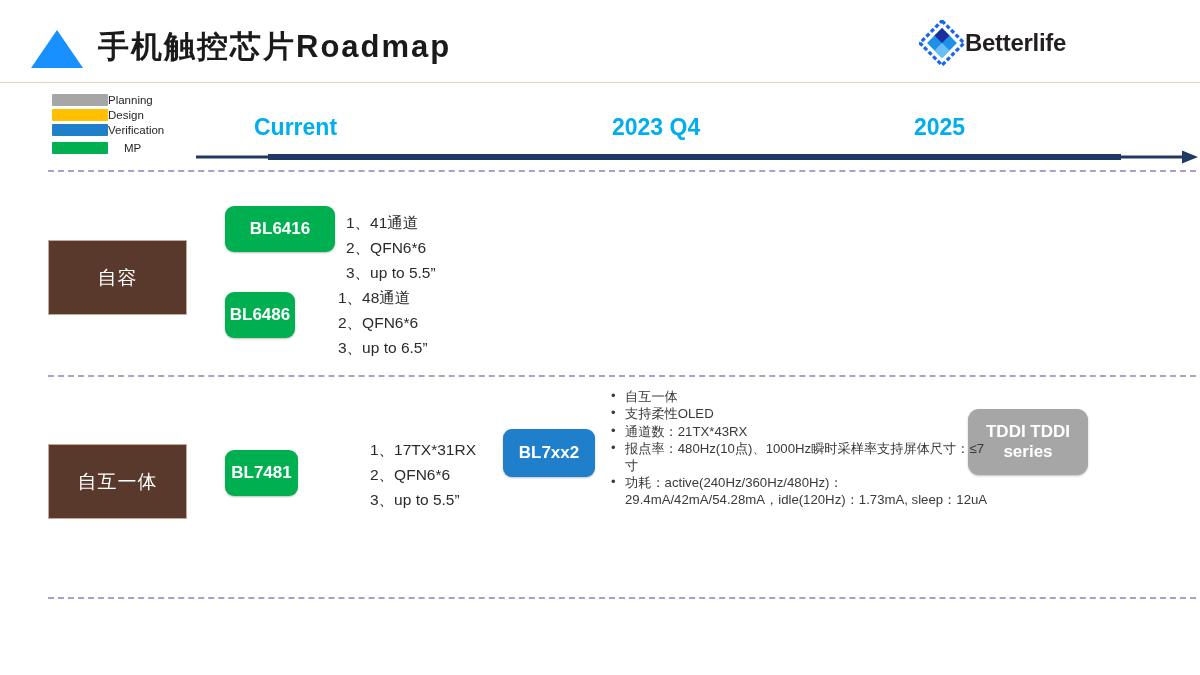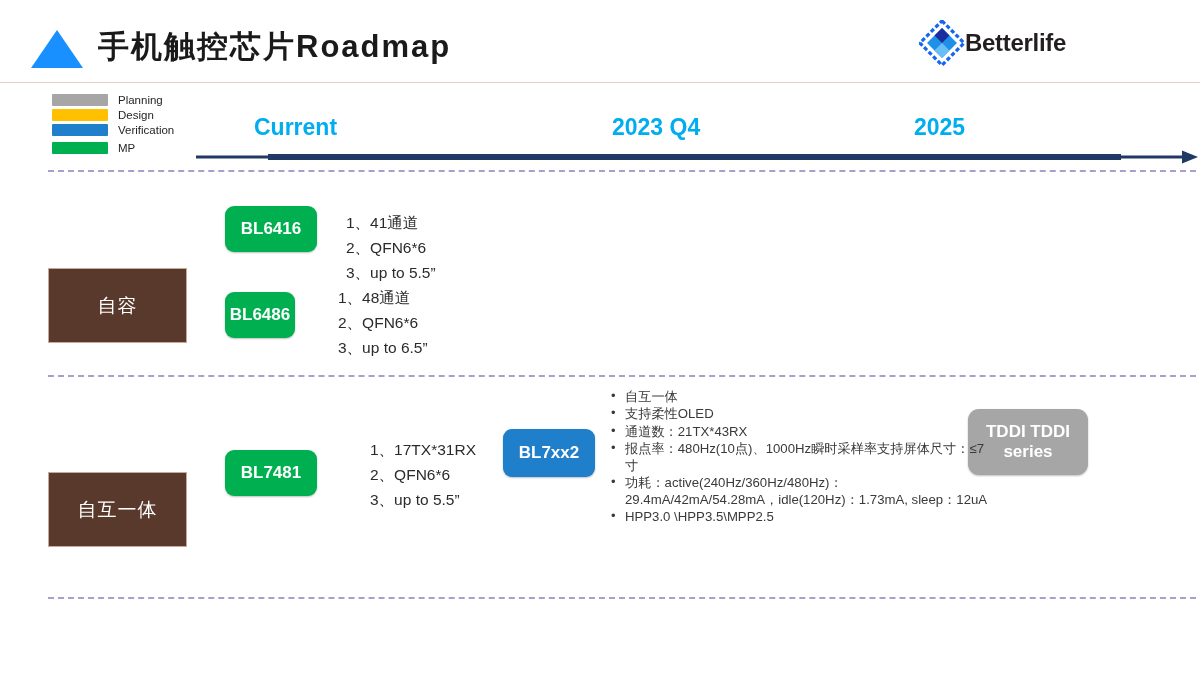--- a/index.html
+++ b/index.html
@@ -74,24 +74,23 @@
   }
   .legend-swatch {
     width: 56px;
     height: 12px;
     border-radius: 1px;
     flex: none;
   }
   .legend-label {
     font-size: 11.5px;
     color: #262626;
-    margin-left: 10px;
-    white-space: nowrap;
-  }
-  .legend-row.indented .legend-label { }
+    white-space: nowrap;
+  }
+  .legend-row.indented .legend-label { margin-left: 16px; }
 
   
   .tl-label {
     position: absolute;
     font-size: 23px;
     font-weight: bold;
     color: #00AEEF;
     white-space: nowrap;
     top: 114px;
   }
@@ -115,21 +114,20 @@
   .cat-box {
     position: absolute;
     background: #59392B;
     border: 1px solid #c8a995;
     display: flex;
     align-items: center;
     justify-content: center;
     color: #ffffff;
     font-size: 19px;
     letter-spacing: 1px;
-    margin-top: 28px;
   }
 
   
   .chip {
     position: absolute;
     border-radius: 9px;
     display: flex;
     align-items: center;
     justify-content: center;
     color: #ffffff;
@@ -225,52 +223,51 @@
   <rect x="925" y="5.5" width="67" height="3" fill="#1F3864"></rect>
   <polygon points="986,0.5 1002,7 986,13.5" fill="#1F3864"></polygon>
 </svg>
 
 <div class="sep" style="top:170px"></div>
 <div class="sep" style="top:375px"></div>
 <div class="sep" style="top:597px"></div>
 
 <div class="cat-box" style="left:48px; top:240px; width:137px; height:73px;">自容</div>
 
-<div class="chip green" style="left:225px; top:206px; width:92px; height:46px;">BL6416</div>
+<div class="chip green" style="left:225px; top:206px; width:110px; height:46px;">BL6416</div>
 <div class="spec-list" style="left:346px; top:199px;margin-top:11px;">
   <div>1、41通道</div>
   <div>2、QFN6*6</div>
   <div>3、up to 5.5”</div>
 </div>
 
 <div class="chip green" style="left:225px; top:292px; width:70px; height:46px;">BL6486</div>
 <div class="spec-list" style="left:338px; top:285px;">
   <div>1、48通道</div>
   <div>2、QFN6*6</div>
   <div>3、up to 6.5”</div>
 </div>
 
 <div class="cat-box" style="left:48px; top:444px; width:137px; height:73px;">自互一体</div>
 
-<div class="chip green" style="left:225px; top:450px; width:92px; height:46px;">BL7481</div>
+<div class="chip green" style="left:225px; top:450px; width:73px; height:46px;">BL7481</div>
 <div class="spec-list" style="left:338px; top:437px;margin-left:32px;">
   <div>1、17TX*31RX</div>
   <div>2、QFN6*6</div>
   <div>3、up to 5.5”</div>
 </div>
 
 <div class="chip blue" style="left:503px; top:429px; width:92px; height:48px;">BL7xx2</div>
 
 <div class="chip gray" style="left:968px; top:409px; width:120px; height:66px;">
   <span>TDDI TDDI</span>
   <span>series</span>
 </div>
 
 <div id="bullets">
   <ul>
     <li>自互一体</li>
     <li>支持柔性OLED</li>
     <li>通道数：21TX*43RX</li>
     <li style="white-space:normal">报点率：480Hz(10点)、1000Hz瞬时采样率支持屏体尺寸：≤7寸</li>
     <li style="white-space:normal">功耗：active(240Hz/360Hz/480Hz)：29.4mA/42mA/54.28mA，idle(120Hz)：1.73mA, sleep：12uA</li>
-    <li>HPP3.0 \HPP3.5\MPP2.5</li>
   </ul>
 </div>
 
 </body></html>

